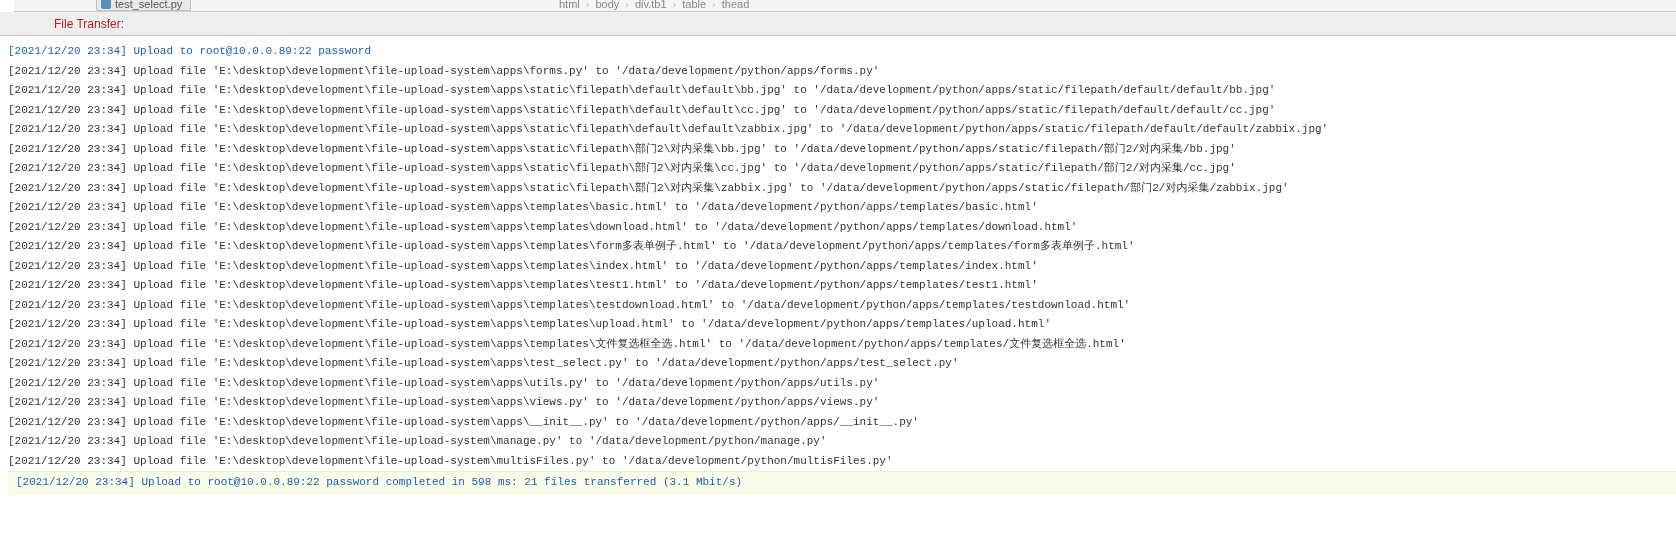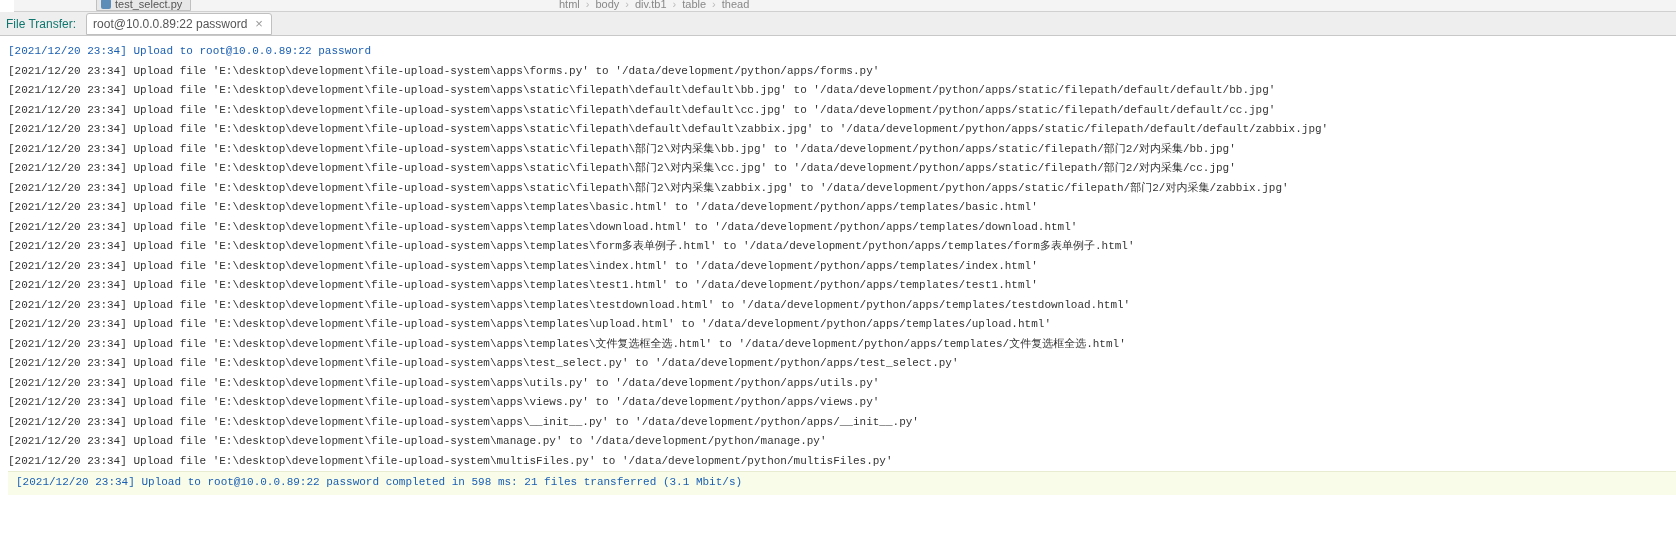--- a/index.html
+++ b/index.html
@@ -55,21 +55,21 @@
     background: #eeeeee;
     border-bottom: 1px solid #c8c8c8;
     height: 24px;
     display: flex;
     align-items: center;
     padding-left: 6px;
     gap: 10px;
     font-size: 12px;
     color: #333;
   }
-  .ft-bar .label { color: #0f766e; }
+  .ft-bar .label { color: #b91c1c; margin-left: 48px; }
   .ft-tab {
     background: #ffffff;
     border: 1px solid #c0c0c0;
     border-radius: 3px 3px 0 0;
     height: 22px;
     display: flex;
     align-items: center;
     padding: 0 6px;
     gap: 6px;
     color: #555;
@@ -114,19 +114,15 @@
     <span>div.tb1</span>
       <span class="sep">›</span>
     <span>table</span>
       <span class="sep">›</span>
     <span>thead</span>
   </div>
 </div>
 
 <div class="ft-bar">
   <span class="label">File Transfer:</span>
-  <div class="ft-tab">
-    <span>root@10.0.0.89:22 password</span>
-    <span class="close">×</span>
-  </div>
 </div>
 
 <div class="log-area" id="log-area"><span class="log-line"><span class="blue">[2021/12/20 23:34]</span><span class="blue"> Upload to root@10.0.0.89:22 password</span></span><span class="log-line"><span class="ts">[2021/12/20 23:34]</span><span> Upload file 'E:\desktop\development\file-upload-system\apps\forms.py' to '/data/development/python/apps/forms.py'</span></span><span class="log-line"><span class="ts">[2021/12/20 23:34]</span><span> Upload file 'E:\desktop\development\file-upload-system\apps\static\filepath\default\default\bb.jpg' to '/data/development/python/apps/static/filepath/default/default/bb.jpg'</span></span><span class="log-line"><span class="ts">[2021/12/20 23:34]</span><span> Upload file 'E:\desktop\development\file-upload-system\apps\static\filepath\default\default\cc.jpg' to '/data/development/python/apps/static/filepath/default/default/cc.jpg'</span></span><span class="log-line"><span class="ts">[2021/12/20 23:34]</span><span> Upload file 'E:\desktop\development\file-upload-system\apps\static\filepath\default\default\zabbix.jpg' to '/data/development/python/apps/static/filepath/default/default/zabbix.jpg'</span></span><span class="log-line"><span class="ts">[2021/12/20 23:34]</span><span> Upload file 'E:\desktop\development\file-upload-system\apps\static\filepath\部门2\对内采集\bb.jpg' to '/data/development/python/apps/static/filepath/部门2/对内采集/bb.jpg'</span></span><span class="log-line"><span class="ts">[2021/12/20 23:34]</span><span> Upload file 'E:\desktop\development\file-upload-system\apps\static\filepath\部门2\对内采集\cc.jpg' to '/data/development/python/apps/static/filepath/部门2/对内采集/cc.jpg'</span></span><span class="log-line"><span class="ts">[2021/12/20 23:34]</span><span> Upload file 'E:\desktop\development\file-upload-system\apps\static\filepath\部门2\对内采集\zabbix.jpg' to '/data/development/python/apps/static/filepath/部门2/对内采集/zabbix.jpg'</span></span><span class="log-line"><span class="ts">[2021/12/20 23:34]</span><span> Upload file 'E:\desktop\development\file-upload-system\apps\templates\basic.html' to '/data/development/python/apps/templates/basic.html'</span></span><span class="log-line"><span class="ts">[2021/12/20 23:34]</span><span> Upload file 'E:\desktop\development\file-upload-system\apps\templates\download.html' to '/data/development/python/apps/templates/download.html'</span></span><span class="log-line"><span class="ts">[2021/12/20 23:34]</span><span> Upload file 'E:\desktop\development\file-upload-system\apps\templates\form多表单例子.html' to '/data/development/python/apps/templates/form多表单例子.html'</span></span><span class="log-line"><span class="ts">[2021/12/20 23:34]</span><span> Upload file 'E:\desktop\development\file-upload-system\apps\templates\index.html' to '/data/development/python/apps/templates/index.html'</span></span><span class="log-line"><span class="ts">[2021/12/20 23:34]</span><span> Upload file 'E:\desktop\development\file-upload-system\apps\templates\test1.html' to '/data/development/python/apps/templates/test1.html'</span></span><span class="log-line"><span class="ts">[2021/12/20 23:34]</span><span> Upload file 'E:\desktop\development\file-upload-system\apps\templates\testdownload.html' to '/data/development/python/apps/templates/testdownload.html'</span></span><span class="log-line"><span class="ts">[2021/12/20 23:34]</span><span> Upload file 'E:\desktop\development\file-upload-system\apps\templates\upload.html' to '/data/development/python/apps/templates/upload.html'</span></span><span class="log-line"><span class="ts">[2021/12/20 23:34]</span><span> Upload file 'E:\desktop\development\file-upload-system\apps\templates\文件复选框全选.html' to '/data/development/python/apps/templates/文件复选框全选.html'</span></span><span class="log-line"><span class="ts">[2021/12/20 23:34]</span><span> Upload file 'E:\desktop\development\file-upload-system\apps\test_select.py' to '/data/development/python/apps/test_select.py'</span></span><span class="log-line"><span class="ts">[2021/12/20 23:34]</span><span> Upload file 'E:\desktop\development\file-upload-system\apps\utils.py' to '/data/development/python/apps/utils.py'</span></span><span class="log-line"><span class="ts">[2021/12/20 23:34]</span><span> Upload file 'E:\desktop\development\file-upload-system\apps\views.py' to '/data/development/python/apps/views.py'</span></span><span class="log-line"><span class="ts">[2021/12/20 23:34]</span><span> Upload file 'E:\desktop\development\file-upload-system\apps\__init__.py' to '/data/development/python/apps/__init__.py'</span></span><span class="log-line"><span class="ts">[2021/12/20 23:34]</span><span> Upload file 'E:\desktop\development\file-upload-system\manage.py' to '/data/development/python/manage.py'</span></span><span class="log-line"><span class="ts">[2021/12/20 23:34]</span><span> Upload file 'E:\desktop\development\file-upload-system\multisFiles.py' to '/data/development/python/multisFiles.py'</span></span><span class="log-line green-status"><span class="blue">[2021/12/20 23:34]</span><span class="blue"> Upload to root@10.0.0.89:22 password completed in 598 ms: 21 files transferred (3.1 Mbit/s)</span></span></div>
 
 </body></html>

